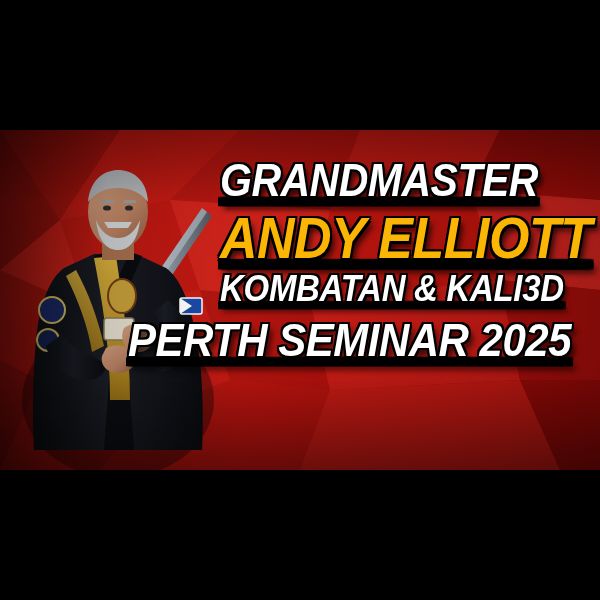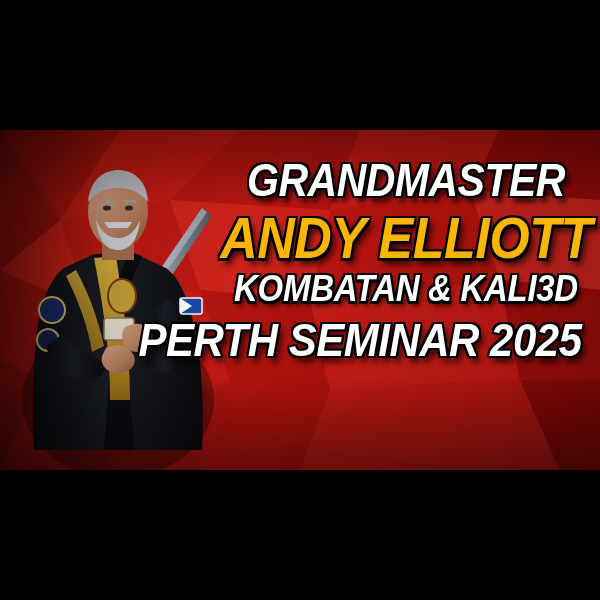--- a/index.html
+++ b/index.html
@@ -54,22 +54,22 @@
       linear-gradient(to bottom, rgba(0,0,0,0.30) 0%, rgba(0,0,0,0) 22%, rgba(0,0,0,0) 72%, rgba(0,0,0,0.40) 100%);
     pointer-events: none;
   }
 
   
   #text-block {
     position: absolute;
     left: 220px;
     top: 28px;
     width: 372px;
-    text-align: center;
     line-height: 1;
+    text-decoration: underline;
   }
 
   .line {
     display: block;
     font-weight: 900;
     font-style: italic;
     letter-spacing: -0.5px;
     white-space: nowrap;
     transform: scaleY(1.12);
     transform-origin: center top;

